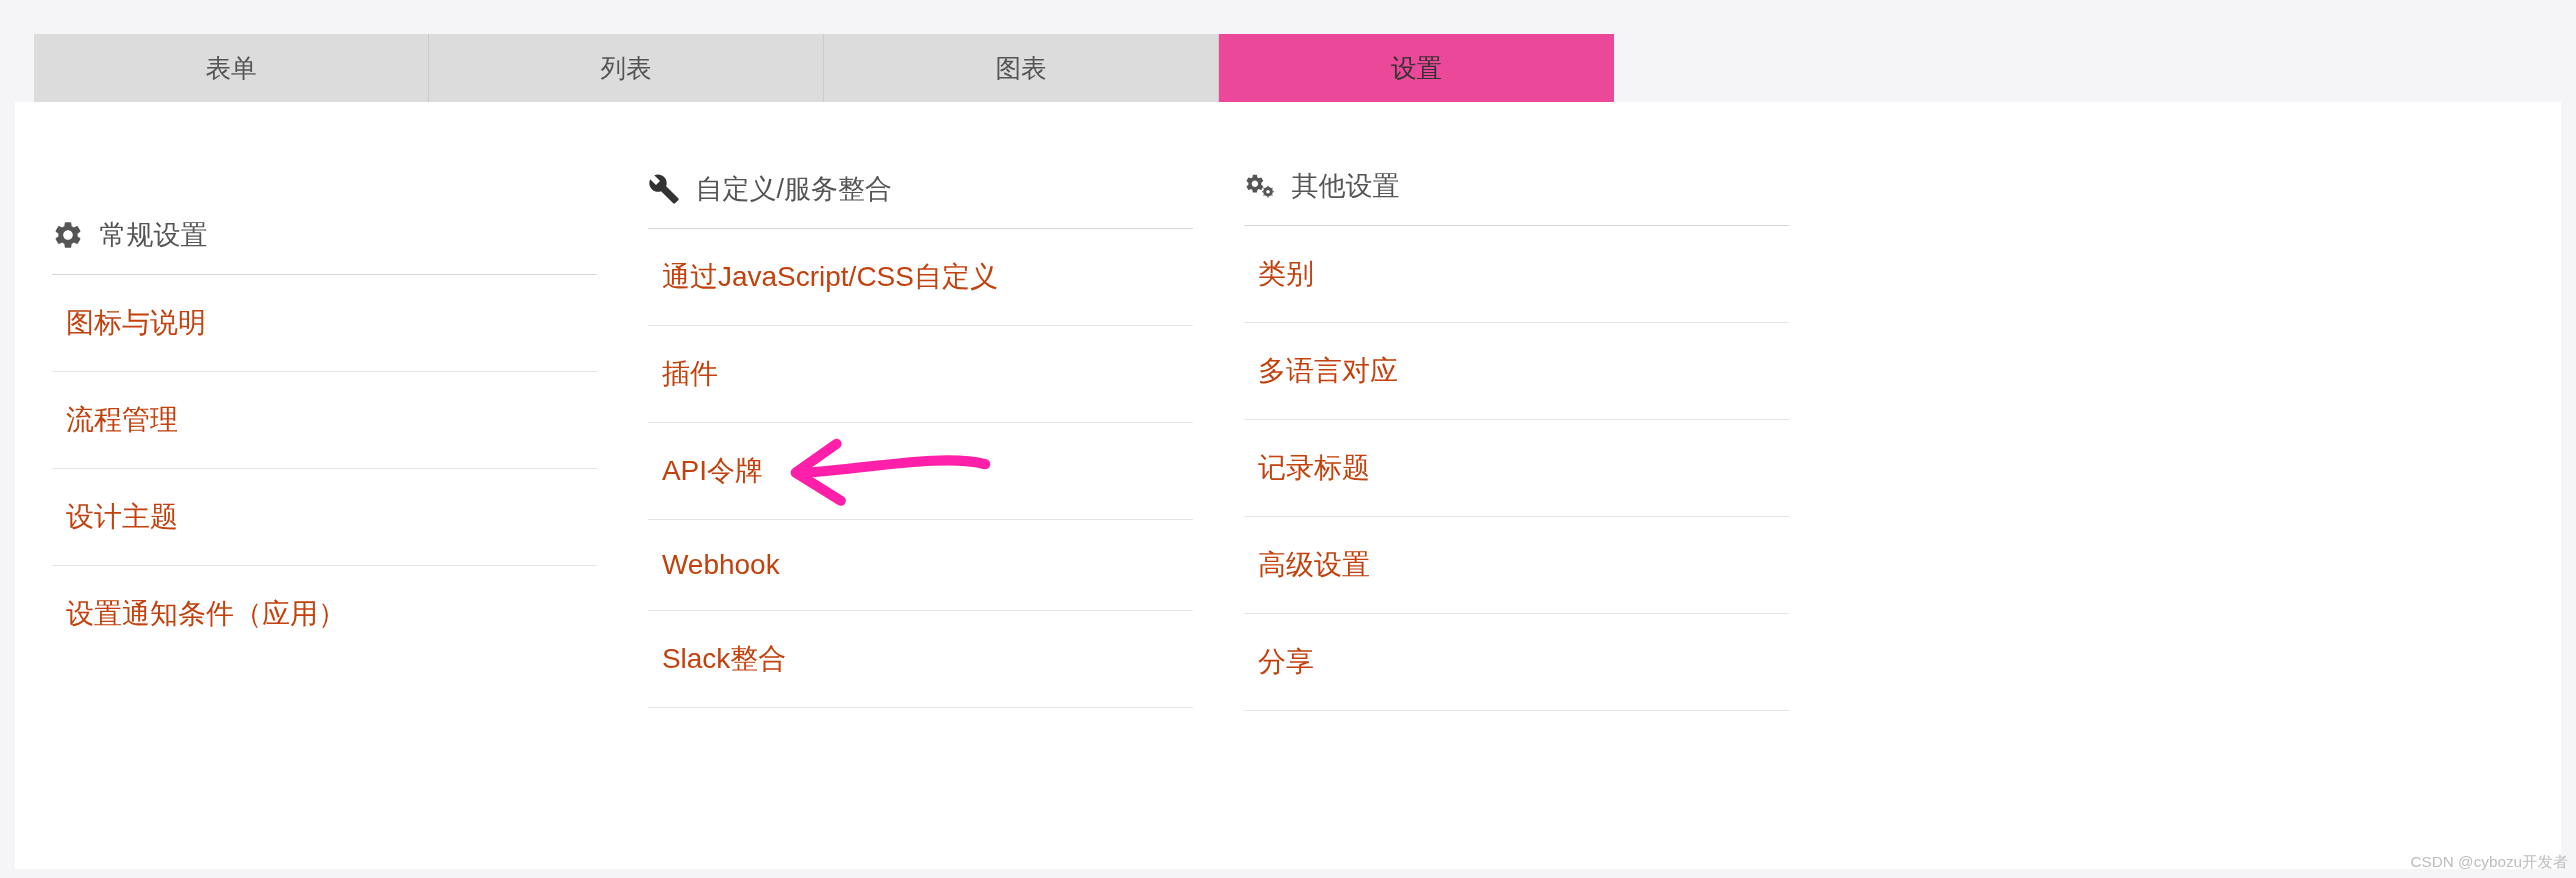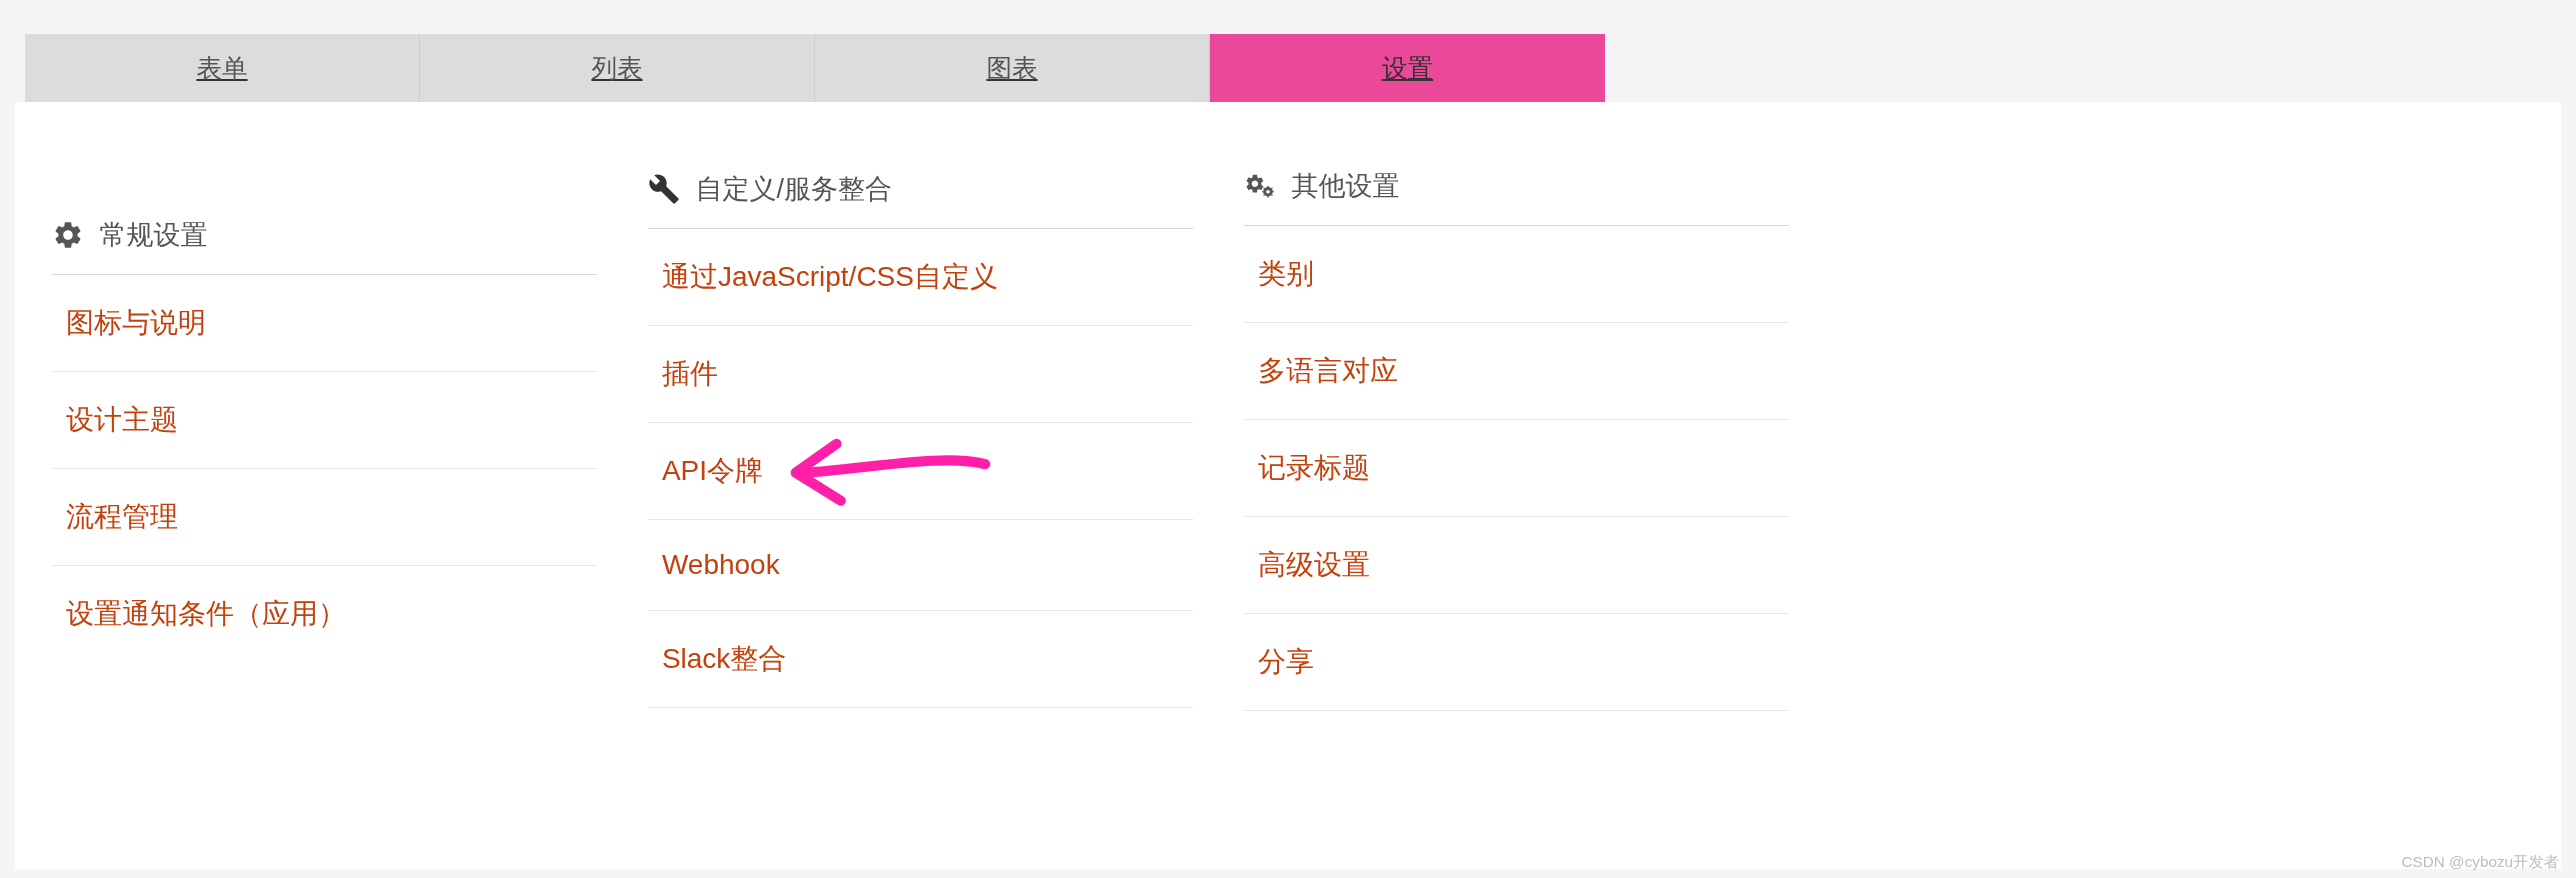--- a/index.html
+++ b/index.html
@@ -13,23 +13,22 @@
       color: #333;
       width: 2576px;
       height: 878px;
       overflow: hidden;
     }
     .page {
       padding: 0;
     }
     .tabs {
       display: flex;
-      margin-left: 25px;
+      margin-left: 34px;
       margin-top: 34px;
-      text-decoration: underline;
     }
     .tab {
       width: 395px;
       height: 68px;
       display: flex;
       align-items: center;
       justify-content: center;
       background: #dcdcdc;
       color: #555;
       font-size: 25.6px;
@@ -88,21 +87,21 @@
     .arrow-annotation {
       position: absolute;
       top: 50%;
       left: 129px;
       transform: translateY(-50%);
       pointer-events: none;
     }
     .watermark {
       position: fixed;
       bottom: 5.1px;
-      right: 17px;
+      right: 8px;
       font-size: 15.3px;
       color: #bdbdbd;
       font-family: Arial, sans-serif;
     }
     svg { display: block; }
   </style>
 </head>
 <body>
 
 <div class="page">
@@ -127,22 +126,22 @@
       <div class="col col-1">
         <div class="section-header">
           <span class="icon">
             <svg width="32" height="32" viewBox="0 0 24 24" fill="#555">
               <path d="M19.14,12.94c0.04-0.3,0.06-0.61,0.06-0.94c0-0.32-0.02-0.64-0.07-0.94l2.03-1.58c0.18-0.14,0.23-0.41,0.12-0.61 l-1.92-3.32c-0.12-0.22-0.37-0.29-0.59-0.22l-2.39,0.96c-0.5-0.38-1.03-0.7-1.62-0.94L14.4,2.81c-0.04-0.24-0.24-0.41-0.48-0.41 h-3.84c-0.24,0-0.43,0.17-0.47,0.41L9.25,5.35C8.66,5.59,8.12,5.92,7.63,6.29L5.24,5.33c-0.22-0.08-0.47,0-0.59,0.22L2.74,8.87 C2.62,9.08,2.66,9.34,2.86,9.48l2.03,1.58C4.84,11.36,4.8,11.69,4.8,12s0.02,0.64,0.07,0.94l-2.03,1.58 c-0.18,0.14-0.23,0.41-0.12,0.61l1.92,3.32c0.12,0.22,0.37,0.29,0.59,0.22l2.39-0.96c0.5,0.38,1.03,0.7,1.62,0.94l0.36,2.54 c0.05,0.24,0.24,0.41,0.48,0.41h3.84c0.24,0,0.44-0.17,0.47-0.41l0.36-2.54c0.59-0.24,1.13-0.56,1.62-0.94l2.39,0.96 c0.22,0.08,0.47,0,0.59-0.22l1.92-3.32c0.12-0.22,0.07-0.47-0.12-0.61L19.14,12.94z M12,15.6c-1.98,0-3.6-1.62-3.6-3.6 s1.62-3.6,3.6-3.6s3.6,1.62,3.6,3.6S13.98,15.6,12,15.6z"></path>
             </svg>
           </span>
           <span class="section-title">常规设置</span>
         </div>
         <div class="item"><span>图标与说明</span></div>
+        <div class="item"><span>流程管理</span></div>
         <div class="item"><span>设计主题</span></div>
-        <div class="item"><span>流程管理</span></div>
 
         <div class="item" style="border-bottom:none;"><span>设置通知条件（应用）</span></div>
       </div>
 
       <div class="col col-2">
         <div class="section-header">
           <span class="icon">
             <svg width="32" height="32" viewBox="0 0 24 24" fill="#333">
               <path d="M22.7 19l-9.1-9.1c.9-2.3.4-5-1.5-6.9-2-2-5-2.4-7.4-1.3L9 6 6 9 1.6 4.7C.4 7.1.9 10.1 2.9 12.1c1.9 1.9 4.6 2.4 6.9 1.5l9.1 9.1c.4.4 1 .4 1.4 0l2.3-2.3c.5-.4.5-1.1.1-1.4z"></path>
             </svg>

